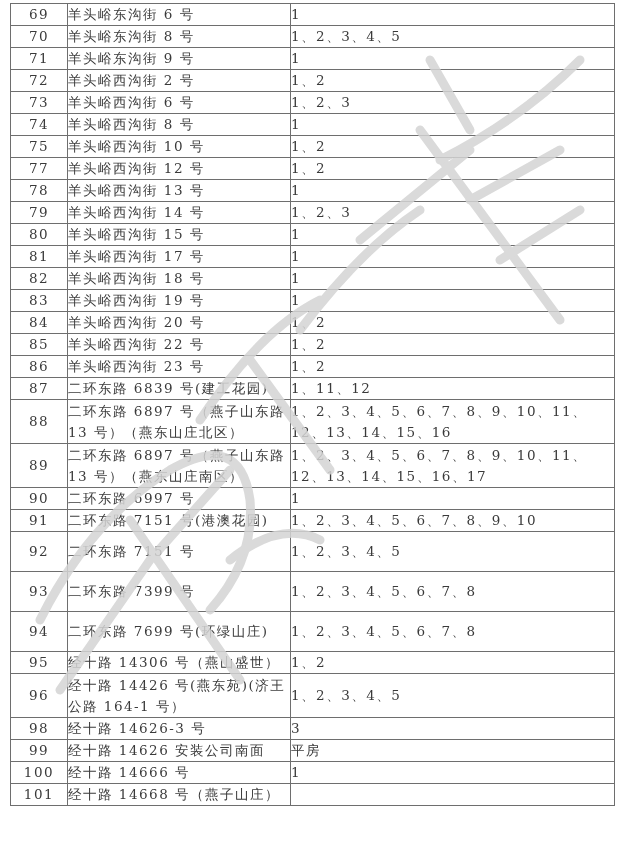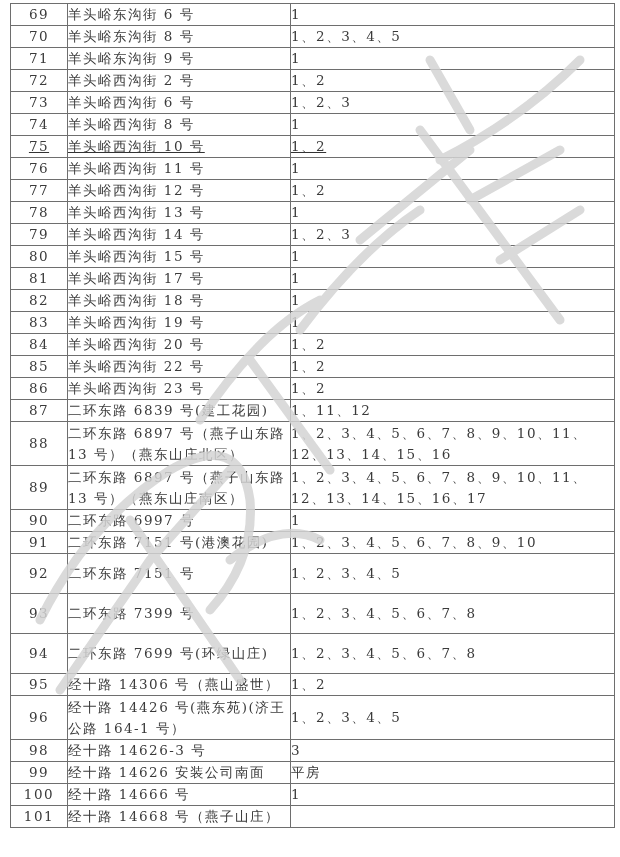--- a/index.html
+++ b/index.html
@@ -46,29 +46,24 @@
         <tr style="height: 22px;">
           <td class="c-no">73</td>
           <td class="c-addr">羊头峪西沟街 6 号</td>
           <td class="c-bld">1、2、3</td>
         </tr>
         <tr style="height: 22px;">
           <td class="c-no">74</td>
           <td class="c-addr">羊头峪西沟街 8 号</td>
           <td class="c-bld">1</td>
         </tr>
-        <tr style="height: 22px; text-decoration: underline;">
+        <tr style="height: 22px;">
           <td class="c-no">75</td>
           <td class="c-addr">羊头峪西沟街 10 号</td>
           <td class="c-bld">1、2</td>
-        </tr>
-        <tr style="height: 22px;">
-          <td class="c-no">76</td>
-          <td class="c-addr">羊头峪西沟街 11 号</td>
-          <td class="c-bld">1</td>
         </tr>
         <tr style="height: 22px;">
           <td class="c-no">77</td>
           <td class="c-addr">羊头峪西沟街 12 号</td>
           <td class="c-bld">1、2</td>
         </tr>
         <tr style="height: 22px;">
           <td class="c-no">78</td>
           <td class="c-addr">羊头峪西沟街 13 号</td>
           <td class="c-bld">1</td>

